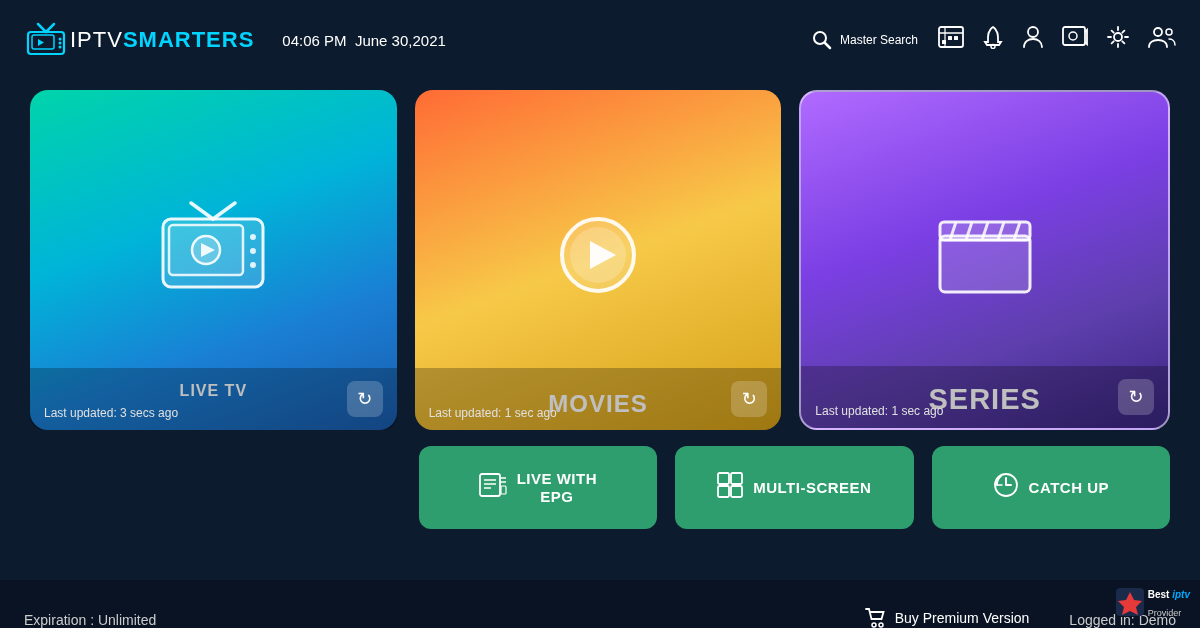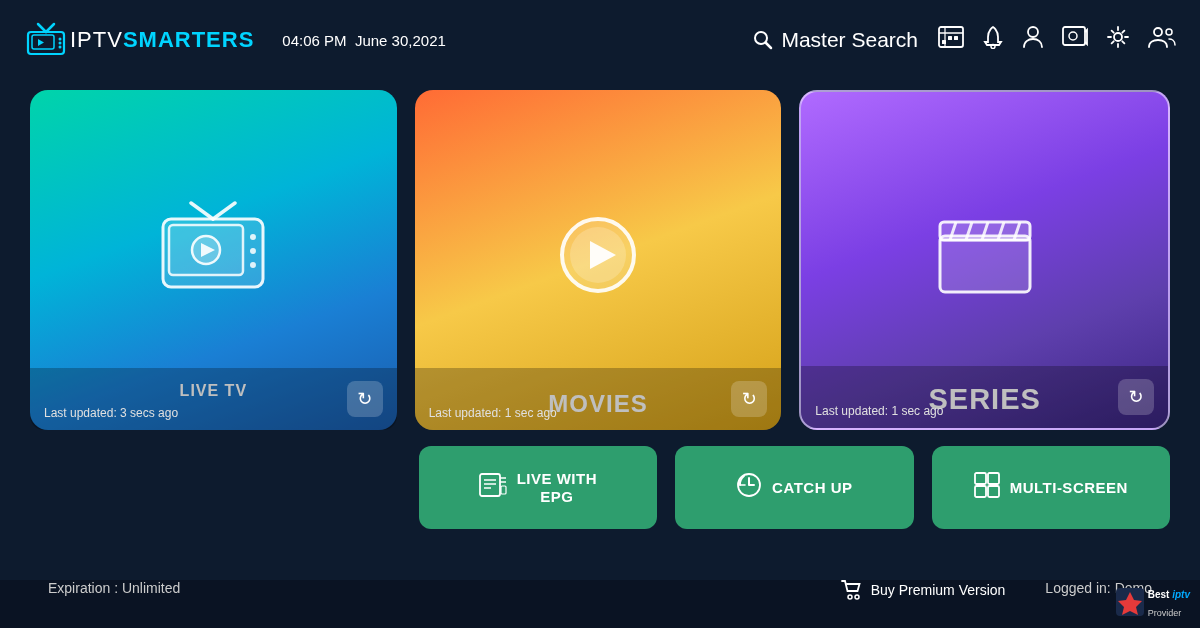--- a/index.html
+++ b/index.html
@@ -47,21 +47,21 @@
       font-size: 15px;
       margin-left: 28px;
       white-space: nowrap;
     }
     .header-spacer { flex: 1; }
     .search-bar {
       display: flex;
       align-items: center;
       gap: 8px;
       color: #fff;
-      font-size: 21px;
+      font-size: 12px;
       cursor: pointer;
       margin-right: 20px;
     }
     .header-icons {
       display: flex;
       align-items: center;
       gap: 18px;
     }
     .header-icon {
       color: #fff;
@@ -227,22 +227,22 @@
       text-transform: uppercase;
     }
 
     
     .footer {
       position: absolute;
       bottom: 0; left: 0; right: 0;
       height: 48px;
       background: rgba(10,20,35,0.97);
       display: flex;
-      align-items: flex-start;
-      padding: 0 48px;
+      align-items: flex-end;
+      padding: 0 24px;
     }
     .footer-expiry {
       color: #ccc;
       font-size: 14px;
     }
     .footer-spacer { flex: 1; }
     .footer-buy {
       display: flex;
       align-items: center;
       gap: 8px;
@@ -438,39 +438,39 @@
           <line x1="21" y1="9" x2="27" y2="9" stroke="#fff" stroke-width="1.5"></line>
           <rect x="22" y="13" width="5" height="8" rx="1" stroke="#fff" stroke-width="1.2"></rect>
         </svg>
       </span>
       <span class="small-card-label" style="text-align:center;line-height:1.2">LIVE WITH<br>EPG</span>
     </div>
 
     <div class="small-card">
       <span class="small-card-icon">
         <svg width="26" height="26" viewBox="0 0 26 26" fill="none">
+          <rect x="1" y="1" width="11" height="11" rx="1.5" stroke="#fff" stroke-width="1.8"></rect>
+          <rect x="14" y="1" width="11" height="11" rx="1.5" stroke="#fff" stroke-width="1.8"></rect>
+          <rect x="1" y="14" width="11" height="11" rx="1.5" stroke="#fff" stroke-width="1.8"></rect>
+          <rect x="14" y="14" width="11" height="11" rx="1.5" stroke="#fff" stroke-width="1.8"></rect>
+        </svg>
+      </span>
+      <span class="small-card-label">MULTI-SCREEN</span>
+    </div>
+
+    <div class="small-card">
+      <span class="small-card-icon">
+        <svg width="26" height="26" viewBox="0 0 26 26" fill="none">
           <circle cx="13" cy="13" r="11" stroke="#fff" stroke-width="1.8" fill="none"></circle>
           <polyline points="13,6 13,13 18,13" stroke="#fff" stroke-width="2" stroke-linecap="round" stroke-linejoin="round" fill="none"></polyline>
           <path d="M8 4 A11 11 0 0 0 4 13" stroke="#fff" stroke-width="1.8" stroke-linecap="round" fill="none"></path>
           <polyline points="4,8 4,13 9,13" stroke="#fff" stroke-width="1.6" stroke-linecap="round" stroke-linejoin="round" fill="none"></polyline>
         </svg>
       </span>
       <span class="small-card-label">CATCH UP</span>
-    </div>
-
-    <div class="small-card">
-      <span class="small-card-icon">
-        <svg width="26" height="26" viewBox="0 0 26 26" fill="none">
-          <rect x="1" y="1" width="11" height="11" rx="1.5" stroke="#fff" stroke-width="1.8"></rect>
-          <rect x="14" y="1" width="11" height="11" rx="1.5" stroke="#fff" stroke-width="1.8"></rect>
-          <rect x="1" y="14" width="11" height="11" rx="1.5" stroke="#fff" stroke-width="1.8"></rect>
-          <rect x="14" y="14" width="11" height="11" rx="1.5" stroke="#fff" stroke-width="1.8"></rect>
-        </svg>
-      </span>
-      <span class="small-card-label">MULTI-SCREEN</span>
     </div>
 
   </div>
 </div>
 
 <div class="footer">
   <span class="footer-expiry">Expiration : Unlimited</span>
   <div class="footer-spacer"></div>
   <div class="footer-buy">
     <svg width="22" height="20" viewBox="0 0 22 20" fill="none">

